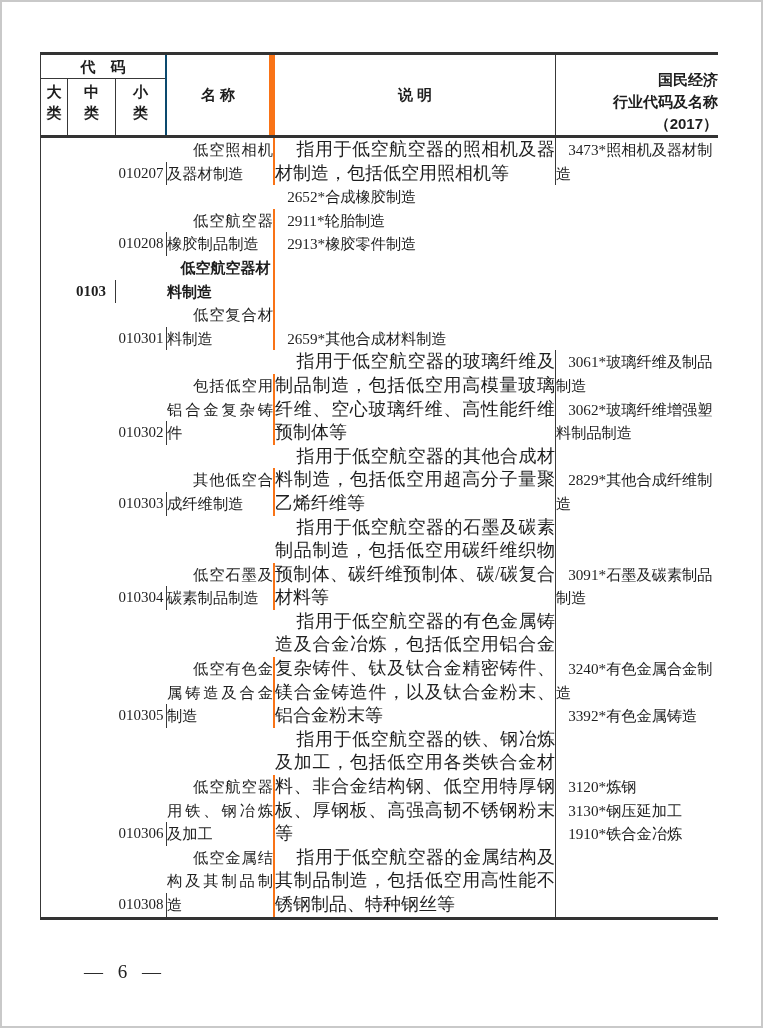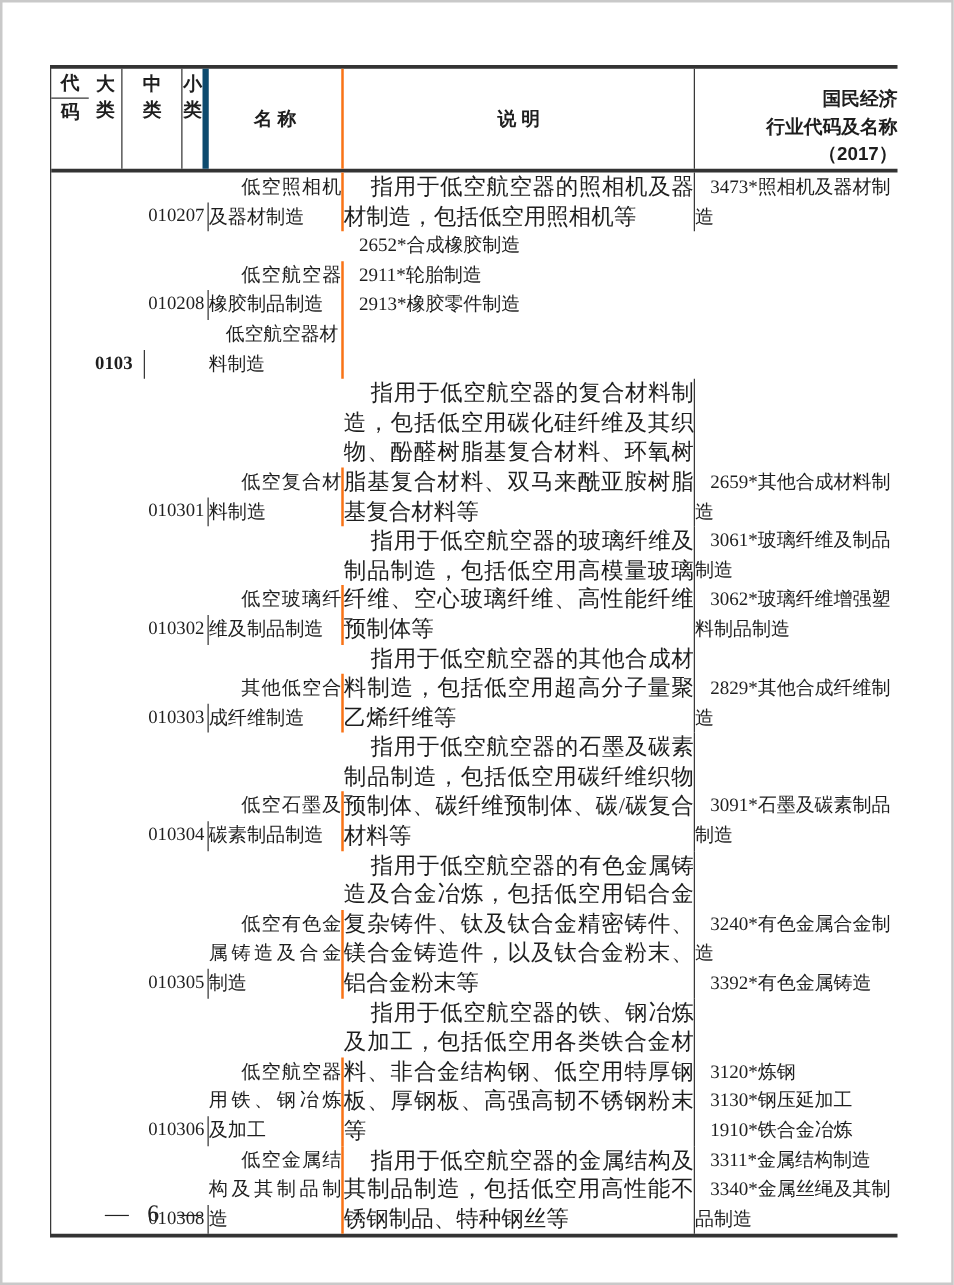--- a/index.html
+++ b/index.html
@@ -13,43 +13,43 @@
   .tbl{
     position:absolute;left:40px;top:52px;width:678px;box-sizing:border-box;
     border-top:3px solid #333;border-bottom:3px solid #333;border-left:1px solid #383838;
   }
   
   .thead{
     display:flex;align-items:stretch;border-bottom:3px solid #333;
     font-family:"Liberation Sans","DejaVu Sans",sans-serif;font-weight:bold;font-size:15px;
   }
   .thead>div{box-sizing:border-box;}
-  .hcode{width:126px;border-right:5px solid #0c4a6e;display:flex;flex-direction:row;}
+  .hcode{width:126px;border-right:2px solid #0c4a6e;display:flex;flex-direction:column;}
   .hcode-title{height:23px;line-height:23px;text-align:center;border-bottom:1px solid #383838;}
   .hcode-sub{display:flex;flex:1;text-decoration:underline;}
   .hcode-sub>div{box-sizing:border-box;text-align:center;padding-top:2px;line-height:21px;}
   .hsub-da{width:26px;}
   .hsub-zhong{width:49px;border-left:1px solid #383838;border-right:1px solid #383838;}
   .hsub-xiao{flex:1;}
   .stack{display:inline-block;width:1.05em;word-break:break-all;}
-  .hname{width:108px;border-right:2px solid #f97316;display:flex;align-items:center;justify-content:center;}
+  .hname{width:108px;border-right:6px solid #f97316;display:flex;align-items:center;justify-content:center;}
   .hdesc{width:281px;border-right:1px solid #383838;display:flex;align-items:center;justify-content:center;}
   .hind{flex:1;text-align:right;line-height:22px;padding-top:14px;}
   .hind div{white-space:nowrap;}
 
   
   .row{display:flex;align-items:flex-end;}
   .row>div{box-sizing:border-box;}
   .cd{width:26px;border-right:1px solid #383838;}
   .cz{width:49px;border-right:1px solid #383838;text-align:center;font-size:15px;line-height:23.6px;font-weight:bold;}
   .cx{width:51px;border-right:1px solid #383838;text-align:center;font-size:15px;line-height:23.6px;}
   .cn{width:108px;border-right:2px solid #f97316;}
   .cn p{margin:0;text-indent:1.7em;text-align:justify;font-size:15.3px;line-height:23.6px;}
   .row.em .cn p{
-    font-family:"Liberation Sans","DejaVu Sans",sans-serif;font-weight:normal;
+    font-family:"Liberation Sans","DejaVu Sans",sans-serif;font-weight:bold;
     text-indent:0.9em;font-size:15px;text-align:left;
   }
   .cs{width:281px;border-right:1px solid #383838;}
   .cs p{margin:0;text-indent:1.2em;text-align:justify;font-size:18px;line-height:23.6px;}
   .ci{flex:1;}
   .ci .item{text-indent:0.8em;font-size:15.2px;line-height:23.6px;}
 
   .page-num{
     position:absolute;left:84px;top:961px;font-size:19px;letter-spacing:2px;
     word-spacing:6px;color:#222;
@@ -122,34 +122,31 @@
     <div class="ci"></div>
   </div>
 
   <div class="row">
     <div class="cd"></div>
     <div class="cz"></div>
     <div class="cx">010301</div>
     <div class="cn">
         <p>低空复合材料制造</p>
       </div>
-    <div class="cs">
-        <p>指用于低空航空器的复合材料制造，包括低空用碳化硅纤维及其织物、酚醛树脂基复合材料、环氧树脂基复合材料、双马来酰亚胺树脂基复合材料等</p>
-      </div>
     <div class="ci">
       <div class="item">2659*其他合成材料制造</div>
     </div>
   </div>
 
   <div class="row">
     <div class="cd"></div>
     <div class="cz"></div>
     <div class="cx">010302</div>
     <div class="cn">
-        <p>低空玻璃纤维及制品制造</p>
+        <p>包括低空用铝合金复杂铸件</p>
       </div>
     <div class="cs">
         <p>指用于低空航空器的玻璃纤维及制品制造，包括低空用高模量玻璃纤维、空心玻璃纤维、高性能纤维预制体等</p>
       </div>
     <div class="ci">
       <div class="item">3061*玻璃纤维及制品制造</div>
       <div class="item">3062*玻璃纤维增强塑料制品制造</div>
     </div>
   </div>
 
@@ -220,21 +217,17 @@
   <div class="row">
     <div class="cd"></div>
     <div class="cz"></div>
     <div class="cx">010308</div>
     <div class="cn">
         <p>低空金属结构及其制品制造</p>
       </div>
     <div class="cs">
         <p>指用于低空航空器的金属结构及其制品制造，包括低空用高性能不锈钢制品、特种钢丝等</p>
       </div>
-    <div class="ci">
-      <div class="item">3311*金属结构制造</div>
-      <div class="item">3340*金属丝绳及其制品制造</div>
-    </div>
   </div>
 
 </div>
 
 <div class="page-num">— 6 —</div>
 
 </body></html>

